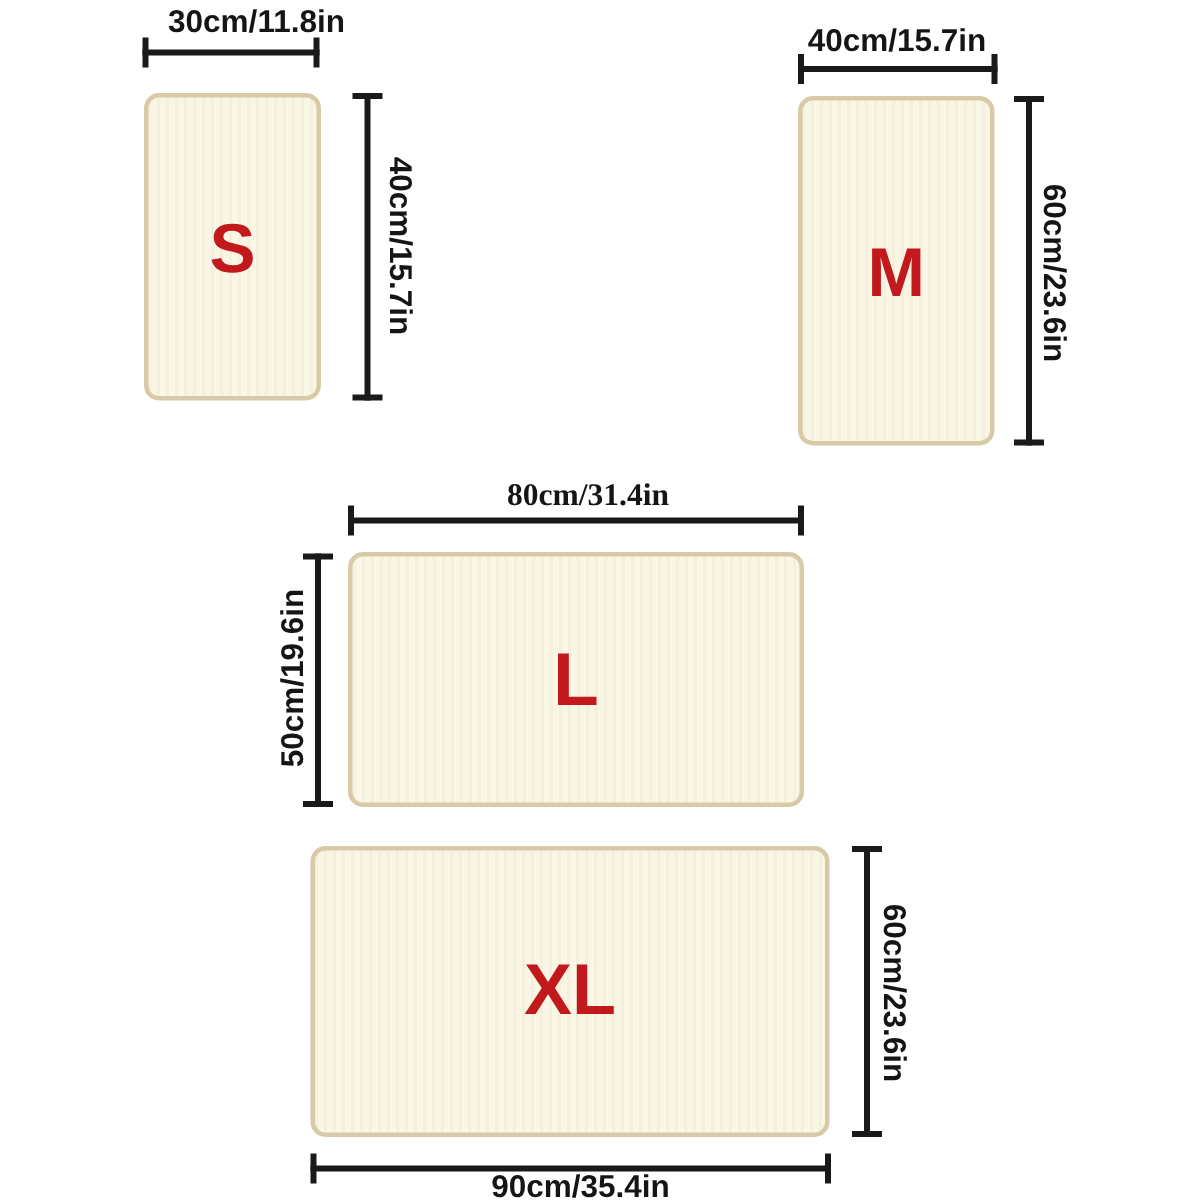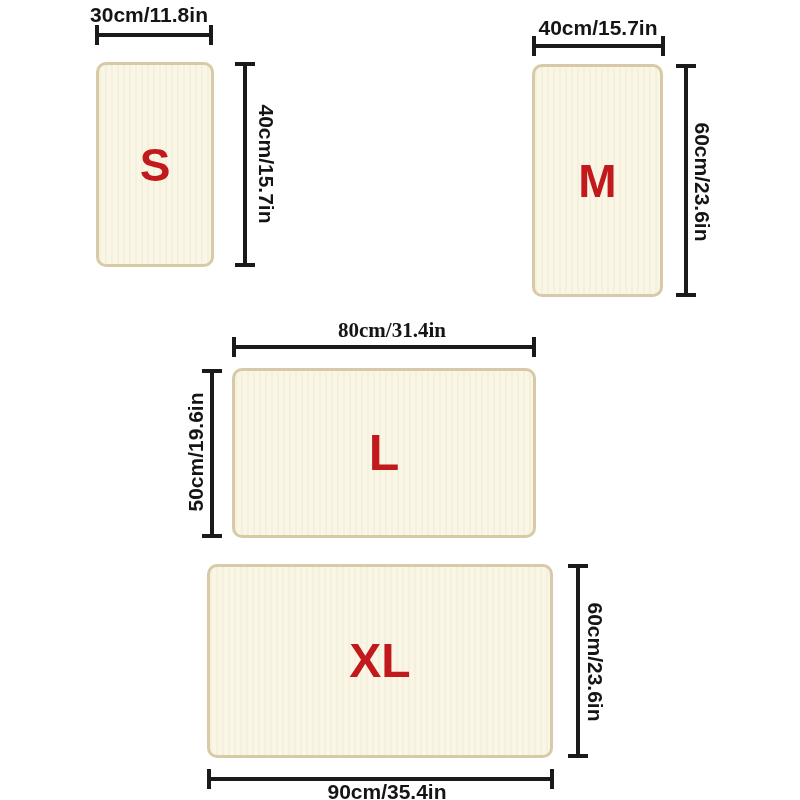--- a/index.html
+++ b/index.html
@@ -61,21 +61,21 @@
   .dim-label.cw  { transform: translate(-50%, -50%) rotate(90deg); }
   .dim-label.ccw { transform: translate(-50%, -50%) rotate(-90deg); }
 </style>
 </head>
 <body>
 
 <div class="canvas">
 
   
   <div class="group">
-    <div class="dim-label" style="left:149px; top:15px;">30cm/11.8in</div>
+    <div class="dim-label" style="left:171px; top:15px;">30cm/11.8in</div>
     <div class="dim-h" style="left:95px; top:33px; width:118px;"></div>
     <div class="mat" style="left:96px; top:62px; width:118px; height:205px;">
       <span class="letter" style="font-size:46px;">S</span>
     </div>
     <div class="dim-v" style="left:243px; top:62px; height:205px;"></div>
     <div class="dim-label cw" style="left:266px; top:164px;">40cm/15.7in</div>
   </div>
 
   
   <div class="group">

